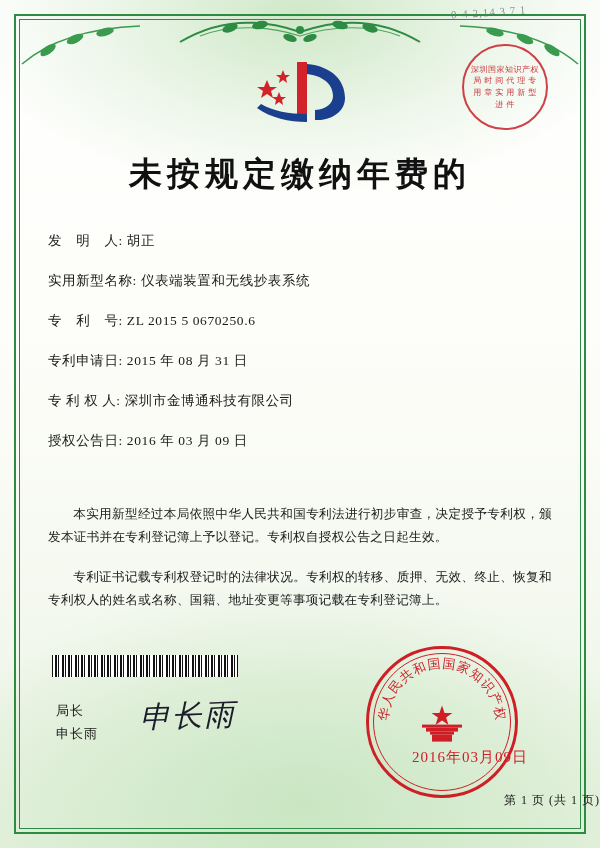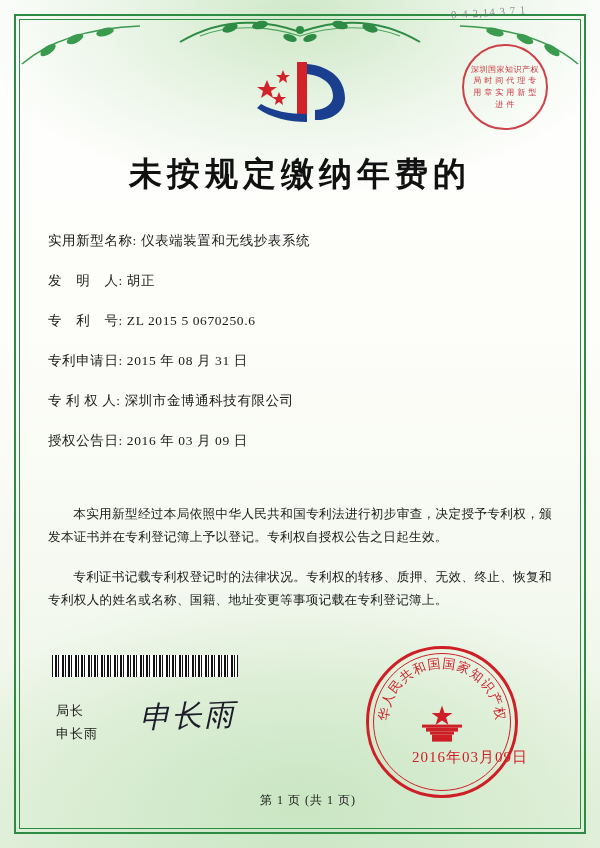--- a/index.html
+++ b/index.html
@@ -226,21 +226,21 @@
     font-size: 15px;
     color: #cf1f26;
     letter-spacing: 1px;
     font-family: "Liberation Serif", serif;
   }
   .footer {
     position: absolute;
     left: 0;
     right: 0;
     top: 792px;
-    text-align: center;
+    text-align: right;
     font-size: 12px;
     color: #1a1a1a;
     letter-spacing: 1px;
     padding-left: 16px;
   }
 </style>
 </head>
 <body>
 
 <div class="page">
@@ -295,26 +295,26 @@
 
   <div class="red-stamp-top">
     <div class="ring"></div>
     <div class="txt">深圳国家知识产权局 时 间 代 理 专 用 章 实 用 新 型 进 件</div>
   </div>
 
   <div class="title">未按规定缴纳年费的</div>
 
   <div class="fields">
     <div class="field">
+      <span class="lab">发　明　人:</span>
+      <span class="val">胡正</span>
+    </div>
+    <div class="field">
       <span class="lab">实用新型名称:</span>
       <span class="val">仪表端装置和无线抄表系统</span>
-    </div>
-    <div class="field">
-      <span class="lab">发　明　人:</span>
-      <span class="val">胡正</span>
     </div>
     <div class="field">
       <span class="lab">专　利　号:</span>
       <span class="val">ZL 2015 5 0670250.6</span>
     </div>
     <div class="field">
       <span class="lab">专利申请日:</span>
       <span class="val">2015 年 08 月 31 日</span>
     </div>
     <div class="field">

